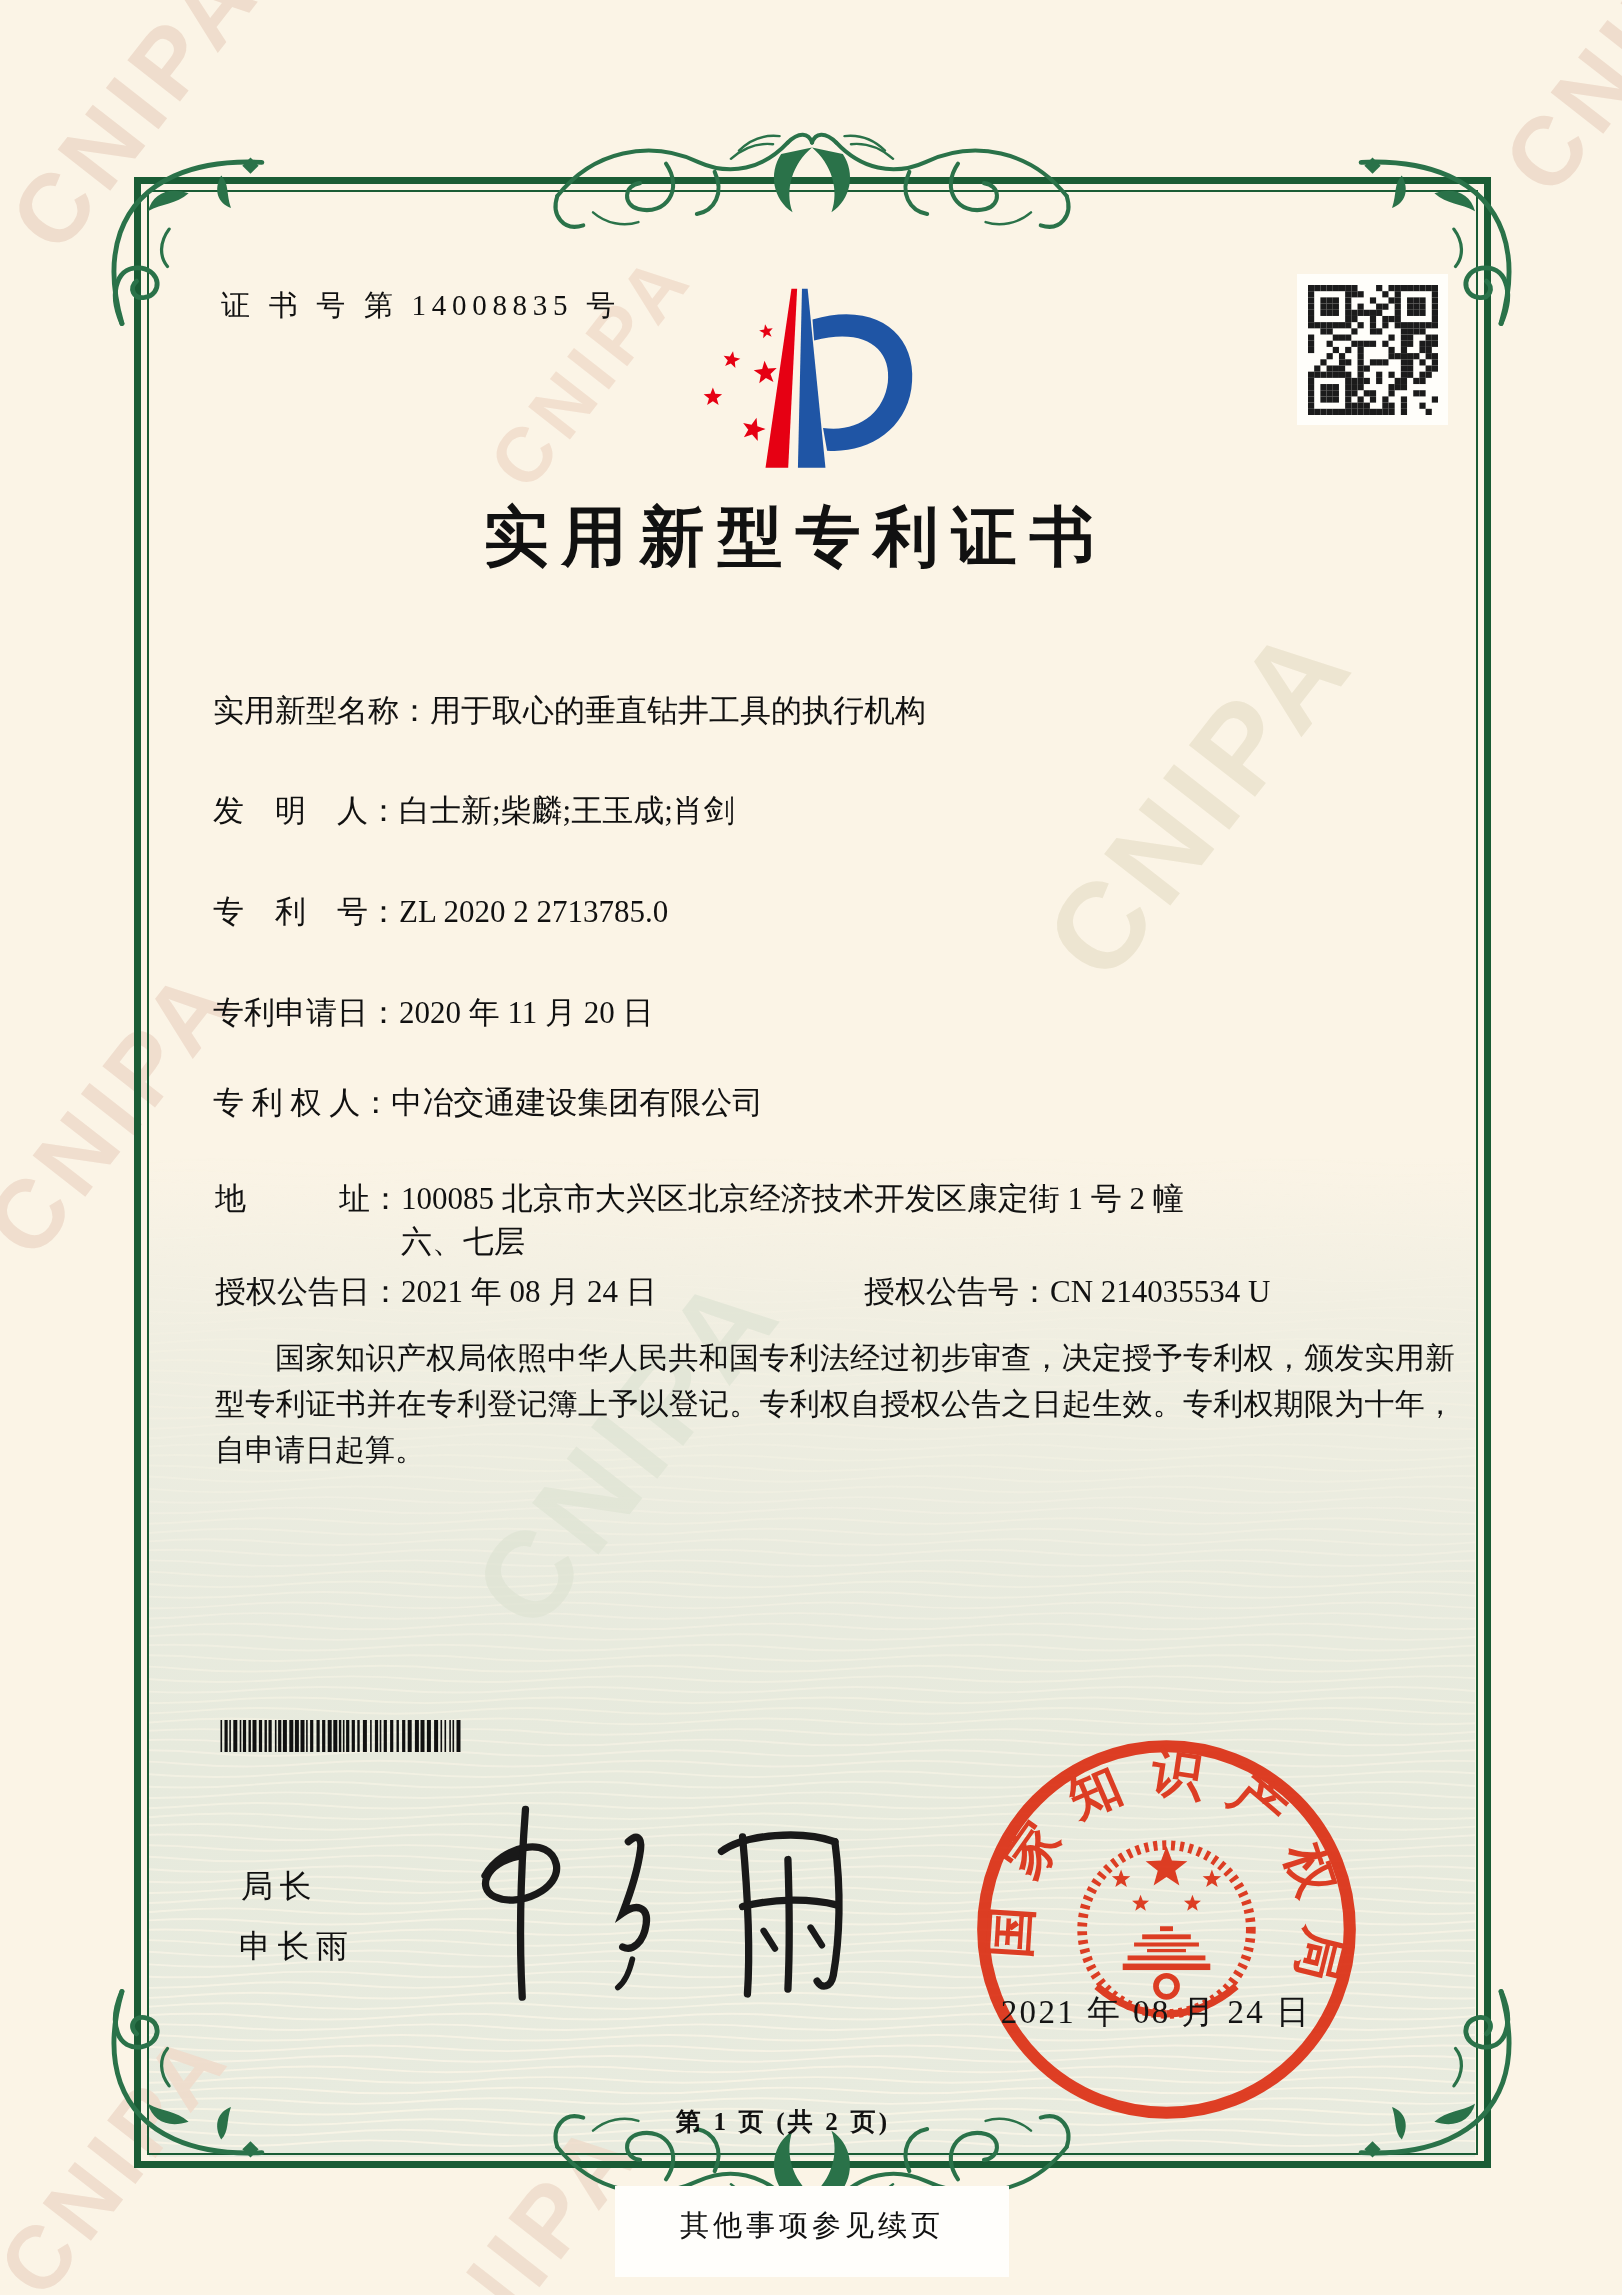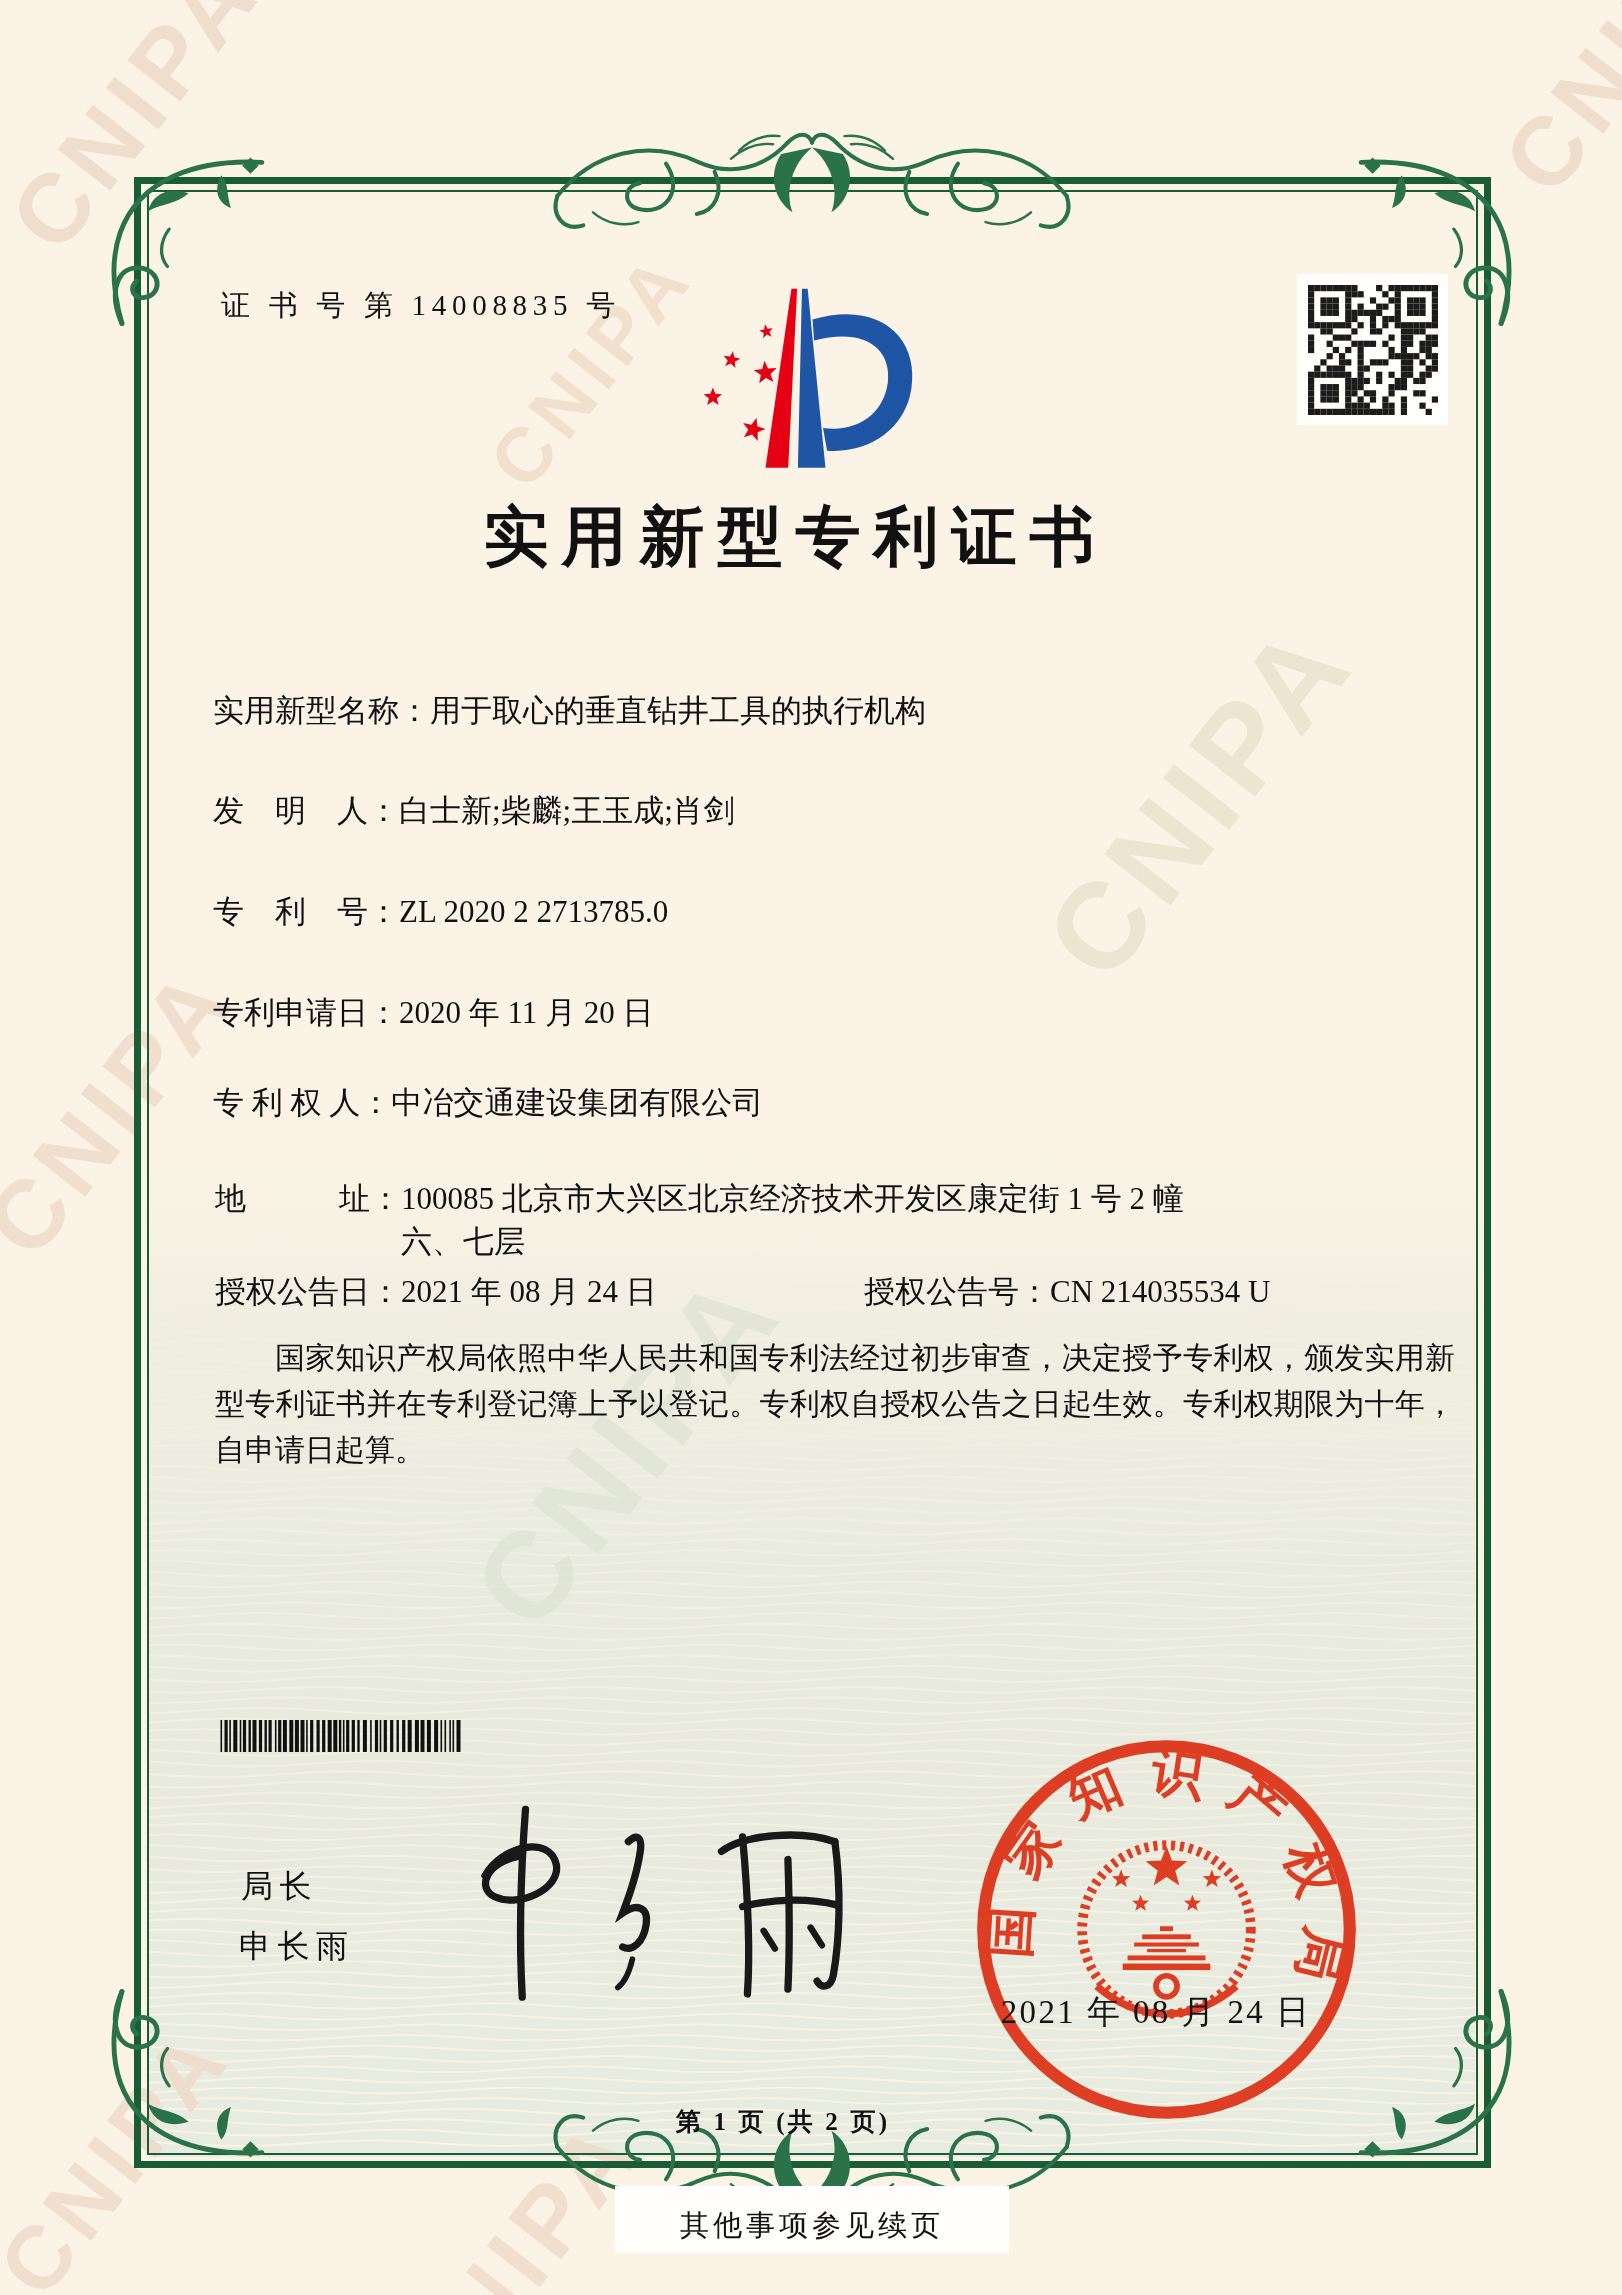--- a/index.html
+++ b/index.html
@@ -43,21 +43,21 @@
   #paras p{margin:0;text-indent:2em;}
   #barcode{left:219px;top:1720px;z-index:5;}
   #signer-title{left:241px;top:1865px;font-family:"Liberation Sans","DejaVu Sans",sans-serif;
      font-size:32px;font-weight:500;letter-spacing:6.5px;z-index:5;}
   #signer-name{left:239px;top:1925px;font-family:"Liberation Sans","DejaVu Sans",sans-serif;
      font-size:32px;font-weight:500;letter-spacing:6.5px;z-index:5;}
   #signature{left:381px;top:1785px;z-index:6;}
   #seal{left:967px;top:1730px;z-index:6;}
   #seal-date{left:953px;top:1990px;width:406px;text-align:center;font-size:33px;letter-spacing:2.4px;z-index:7;color:#141414;}
   #page-footer{left:134px;top:2105px;width:1298px;text-align:center;font-size:25px;letter-spacing:3.2px;z-index:5;font-weight:bold;}
-  #cont-box{left:615px;top:2186px;width:394px;height:67px;background:#fffefb;z-index:5;text-align:center;}
+  #cont-box{left:615px;top:2186px;width:394px;height:91px;background:#fffefb;z-index:5;text-align:center;}
   #cont-note{margin-top:19.5px;font-size:29px;letter-spacing:4px;display:inline-block;}
 </style>
 </head>
 <body>
 
 <svg width="0" height="0" style="position:absolute">
   <defs>
     <g id="cornerG" fill="none" stroke="#2a7249" stroke-width="6" stroke-linecap="round">
       <path d="M210,14 C130,10 60,34 36,100 C24,134 26,170 38,212"></path>
       <path d="M38,212 C20,170 34,140 62,144 C86,148 88,176 66,180 C52,182 46,168 56,160"></path>

